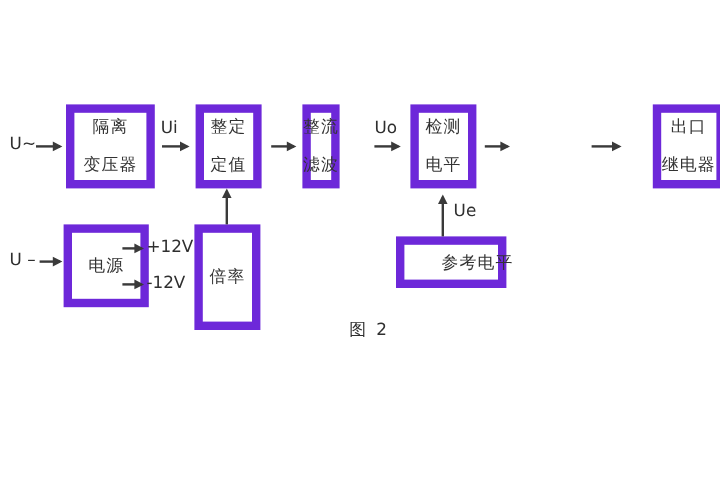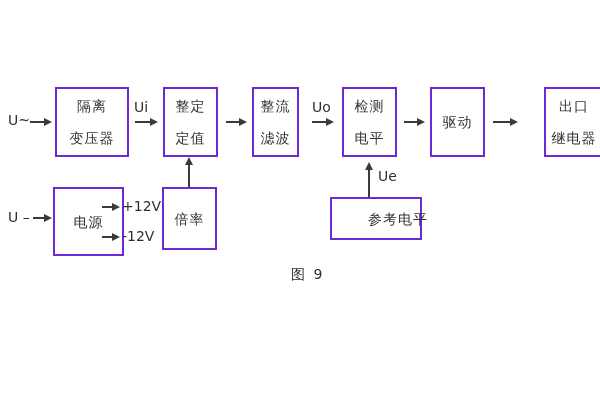--- a/index.html
+++ b/index.html
@@ -11,21 +11,21 @@
     position: relative;
     width: 600px;
     height: 400px;
     background: #ffffff;
     font-family: "DejaVu Sans", "Liberation Sans", sans-serif;
     color: #2f2f2f;
     overflow: hidden;
   }
   .box {
     position: absolute;
-    border: 2px solid #6d28d9;
+    border: 7px solid #6d28d9;
     background: #ffffff;
     display: flex;
     flex-direction: column;
     justify-content: center;
     align-items: center;
     font-size: 14px;
     color: #333333;
     letter-spacing: 1px;
     box-sizing: border-box;
     text-align: center;
@@ -98,38 +98,35 @@
   <span class="lbl" style="left:134px; top:100px;">Ui</span>
   <div class="harrow" style="left:135px; top:121px; width:21px;"></div>
 
   <div class="box" style="left:163px; top:87px; width:55px; height:70px;">
     <span class="ln">整定</span>
     <span class="ln">定值</span>
   </div>
 
   <div class="harrow" style="left:226px; top:121px; width:19px;"></div>
 
-  <div class="box" style="left:252px; top:87px; width:47px; height:70px;">
+  <div class="box" style="left:252px; top:87px; width:31px; height:70px;">
     <span class="ln">整流</span>
     <span class="ln">滤波</span>
   </div>
 
   <span class="lbl" style="left:312px; top:100px;text-align:center;">Uo</span>
   <div class="harrow" style="left:312px; top:121px; width:20px;"></div>
 
   <div class="box" style="left:342px; top:87px; width:55px; height:70px;">
     <span class="ln">检测</span>
     <span class="ln">电平</span>
   </div>
 
   <div class="harrow" style="left:404px; top:121px; width:19px;"></div>
 
-  <div class="box" style="left:430px; top:87px; width:55px; height:70px;">
-    <span class="ln">驱动</span>
-  </div>
 
   <div class="harrow" style="left:493px; top:121px; width:23px;"></div>
 
   <div class="box" style="left:500px; top:87px; width:60px; height:70px;margin-left:44px;">
     <span class="ln">出口</span>
     <span class="ln">继电器</span>
   </div>
 
   <span class="lbl" style="left:8px; top:210px;">U –</span>
   <div class="harrow" style="left:33px; top:217px; width:17px;"></div>
@@ -137,28 +134,28 @@
   <div class="box" style="left:53px; top:187px; width:71px; height:69px;">
     <span class="ln">电源</span>
   </div>
 
   <div class="harrow" style="left:102px; top:206px; width:16px;"></div>
   <span class="lbl" style="left:122px; top:199px;">+12V</span>
 
   <div class="harrow" style="left:102px; top:236px; width:16px;"></div>
   <span class="lbl" style="left:122px; top:229px;">-12V</span>
 
-  <div class="box" style="left:162px; top:187px; width:55px; height:63px;">
+  <div class="box" style="left:162px; top:187px; width:55px; height:88px;">
     <span class="ln">倍率</span>
   </div>
 
   <div class="varrow" style="left:188px; top:159px; height:28px;"></div>
 
   <div class="box" style="left:330px; top:197px; width:92px; height:43px;padding-left:44px;">
     <span class="ln">参考电平</span>
   </div>
 
   <div class="varrow" style="left:368px; top:164px; height:33px;"></div>
   <span class="lbl" style="left:378px; top:169px;">Ue</span>
 
-  <div class="caption" style="left:291px; top:266px;">图 9</div>
+  <div class="caption" style="left:291px; top:266px;">图 2</div>
 
 </div>
 
 </body></html>

